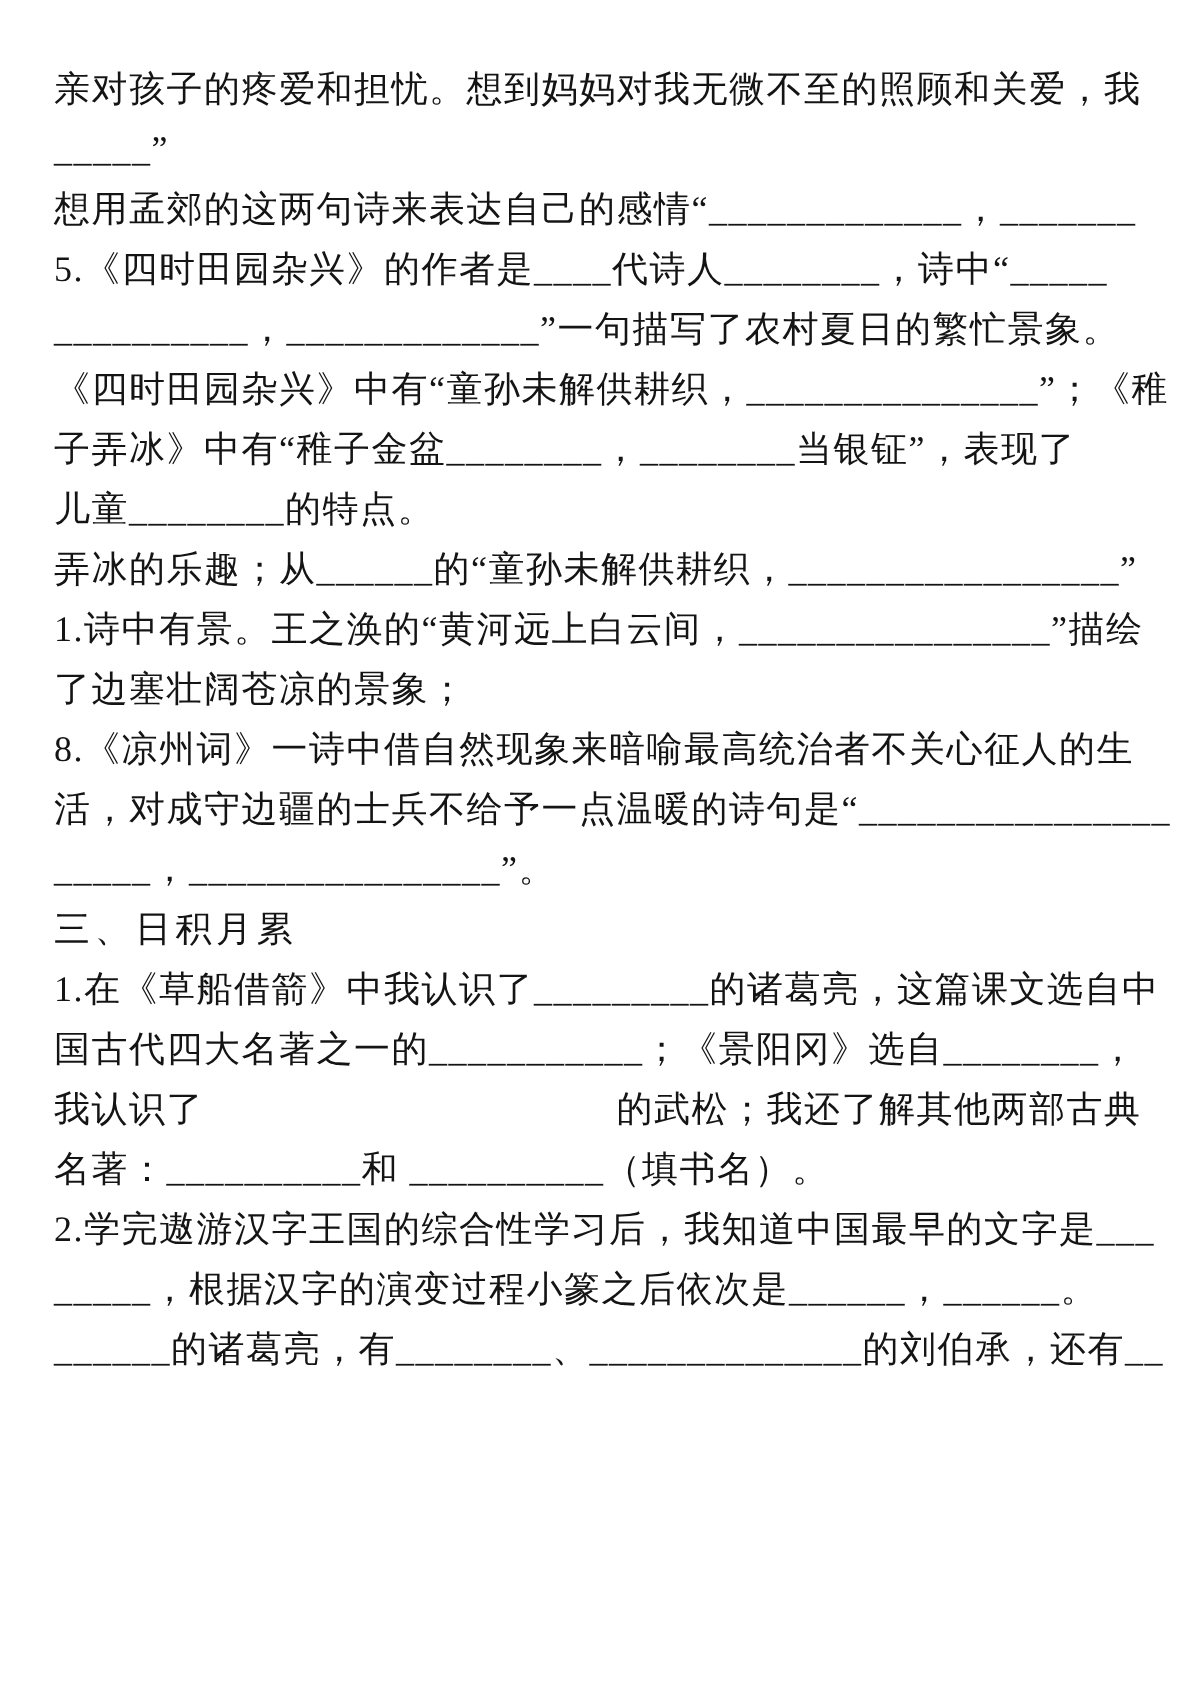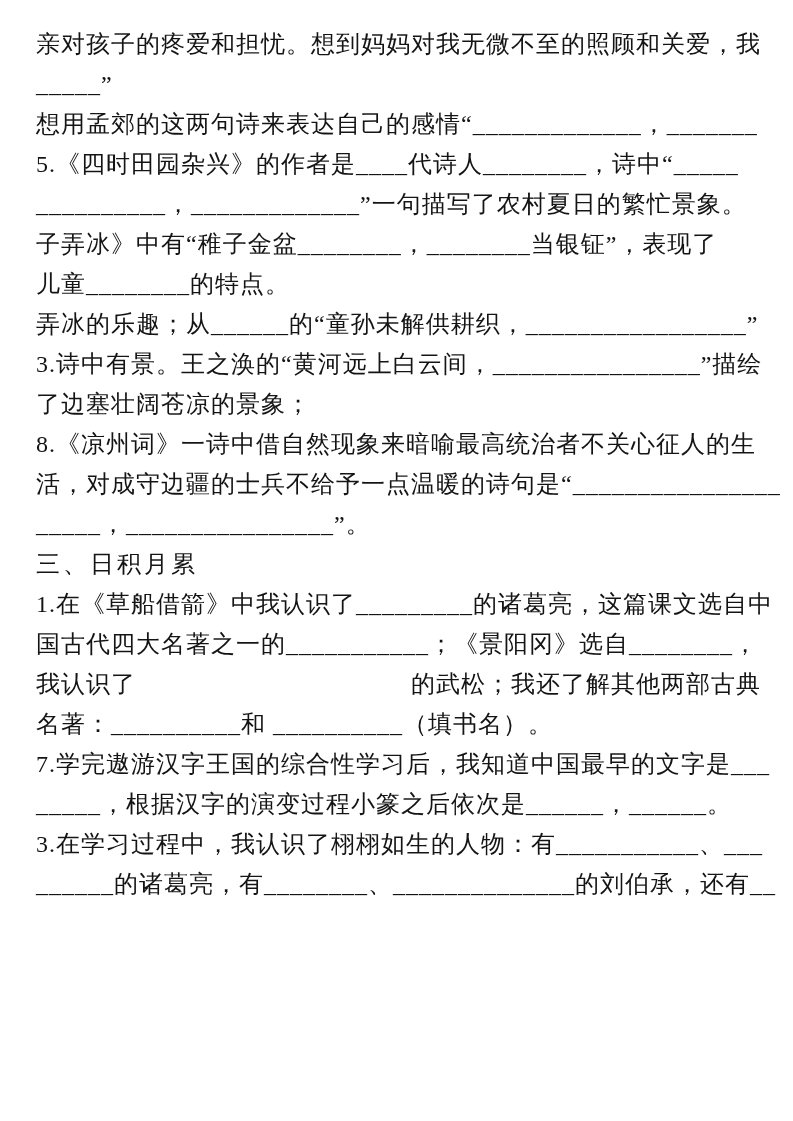--- a/index.html
+++ b/index.html
@@ -6,21 +6,21 @@
     margin: 0;
     padding: 0;
     background: #ffffff;
   }
   .page {
     position: relative;
     width: 793px;
     height: 1121px;
     background: #ffffff;
     box-sizing: border-box;
-    padding: 24px 20px 0 36px;
+    padding: 40px 20px 0 36px;
     overflow: hidden;
     font-family: "Liberation Serif", "DejaVu Serif", serif;
     font-size: 24px;
     color: #141414;
   }
   .line {
     height: 40px;
     line-height: 40px;
     white-space: pre;
     letter-spacing: 1px;
@@ -31,30 +31,30 @@
 </style>
 </head>
 <body>
 
 <div class="page">
   <div class="line">亲对孩子的疼爱和担忧。想到妈妈对我无微不至的照顾和关爱，我</div>
   <div class="line">_____”</div>
   <div class="line">想用孟郊的这两句诗来表达自己的感情“_____________，_______</div>
   <div class="line">5.《四时田园杂兴》的作者是____代诗人________，诗中“_____</div>
   <div class="line">__________，_____________”一句描写了农村夏日的繁忙景象。</div>
+  <div class="line">《四时田园杂兴》中有“童孙未解供耕织，_______________”；《稚</div>
   <div class="line">子弄冰》中有“稚子金盆________，________当银钲”，表现了</div>
   <div class="line">儿童________的特点。</div>
   <div class="line">弄冰的乐趣；从______的“童孙未解供耕织，_________________”</div>
-  <div class="line">3.诗中有景。王之涣的“黄河远上白云间，________________”描绘</div>
+  <div class="line">1.诗中有景。王之涣的“黄河远上白云间，________________”描绘</div>
   <div class="line">了边塞壮阔苍凉的景象；</div>
   <div class="line">8.《凉州词》一诗中借自然现象来暗喻最高统治者不关心征人的生</div>
   <div class="line">活，对成守边疆的士兵不给予一点温暖的诗句是“________________</div>
   <div class="line">_____，________________”。</div>
   <div class="line section-heading">三、日积月累</div>
   <div class="line">1.在《草船借箭》中我认识了_________的诸葛亮，这篇课文选自中</div>
   <div class="line">国古代四大名著之一的___________；《景阳冈》选自________，</div>
   <div class="line">我认识了　　　　　　　　　　　的武松；我还了解其他两部古典</div>
   <div class="line">名著：__________和 __________（填书名）。</div>
-  <div class="line">7.学完遨游汉字王国的综合性学习后，我知道中国最早的文字是___</div>
+  <div class="line">2.学完遨游汉字王国的综合性学习后，我知道中国最早的文字是___</div>
   <div class="line">_____，根据汉字的演变过程小篆之后依次是______，______。</div>
-  <div class="line">3.在学习过程中，我认识了栩栩如生的人物：有___________、___</div>
   <div class="line">______的诸葛亮，有________、______________的刘伯承，还有__</div>
 </div>
 
 </body></html>

